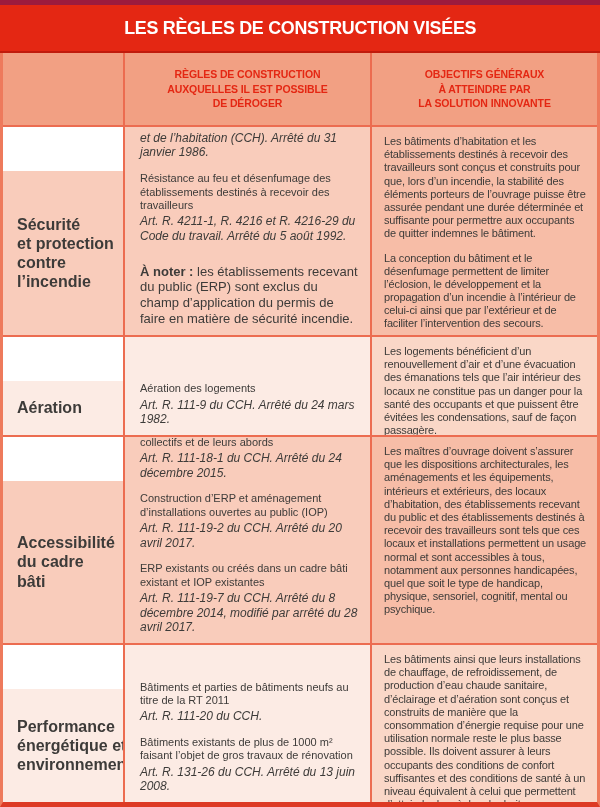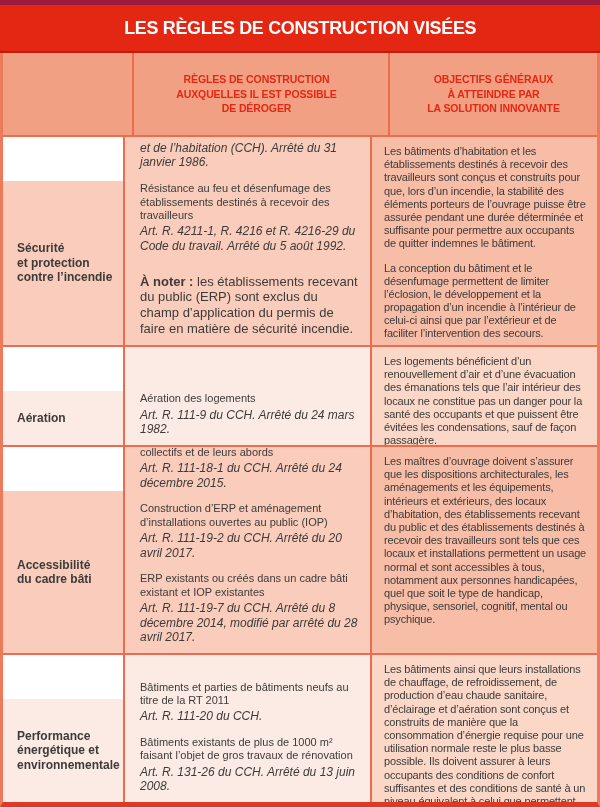--- a/index.html
+++ b/index.html
@@ -22,39 +22,39 @@
     flex:1 1 auto;display:flex;flex-direction:column;box-sizing:border-box;overflow:hidden;
     border-left:3px solid var(--side_border);
     border-right:3px solid var(--side_border);
     border-bottom:5px solid var(--bottom_border);
   }
   .t-row{display:grid;grid-template-columns:120px 247px 1fr;box-sizing:border-box;overflow:hidden;}
   .t-row + .t-row{border-top:2px solid var(--divider);}
   .t-row > .cell + .cell{border-left:2px solid var(--divider);}
   .cell{box-sizing:border-box;overflow:hidden;}
 
-  .head-row{height:82px;flex:0 0 auto;background:var(--header_bg);gap:9px;}
+  .head-row{height:72px;flex:0 0 auto;background:var(--header_bg);}
   .head-cell{
     display:flex;align-items:center;justify-content:center;text-align:center;
     color:var(--header_text);font-weight:bold;font-size:10.5px;line-height:1.4;
     white-space:pre-line;letter-spacing:-0.1px;padding:4px 6px;
   }
   .row-1{height:210px;flex:0 0 auto;}
   .row-2{height:100px;flex:0 0 auto;}
   .row-3{height:208px;flex:0 0 auto;}
   .row-4{flex:1 1 auto;}
 
   .row-odd  .label-cell,.row-odd  .mid-cell{background:var(--odd_bg);}
   .row-odd  .obj-cell{background:var(--odd_right_bg);}
   .row-even .label-cell,.row-even .mid-cell{background:var(--even_bg);}
   .row-even .obj-cell{background:var(--even_right_bg);}
 
   .label-cell{
     display:flex;align-items:center;padding:4px 8px 4px 14px;
-    font-weight:bold;font-size:12px;line-height:1.2;white-space:pre-line;margin-top:44px;
+    font-weight:bold;font-size:16px;line-height:1.2;white-space:pre-line;margin-top:44px;
   }
   .mid-cell{
     display:flex;flex-direction:column;justify-content:flex-end;
     padding:8px 12px 8px 15px;
   }
   .reg{margin:0 0 12px 0;}
   .reg:last-child{margin-bottom:0;}
   .reg-title{margin:0 0 2px 0;font-size:11px;line-height:1.22;font-weight:normal;}
   .reg-ref{margin:0;font-size:12px;line-height:1.22;font-style:italic;}
   .note{margin:8px 0 0 0;font-size:13px;line-height:1.22;}

